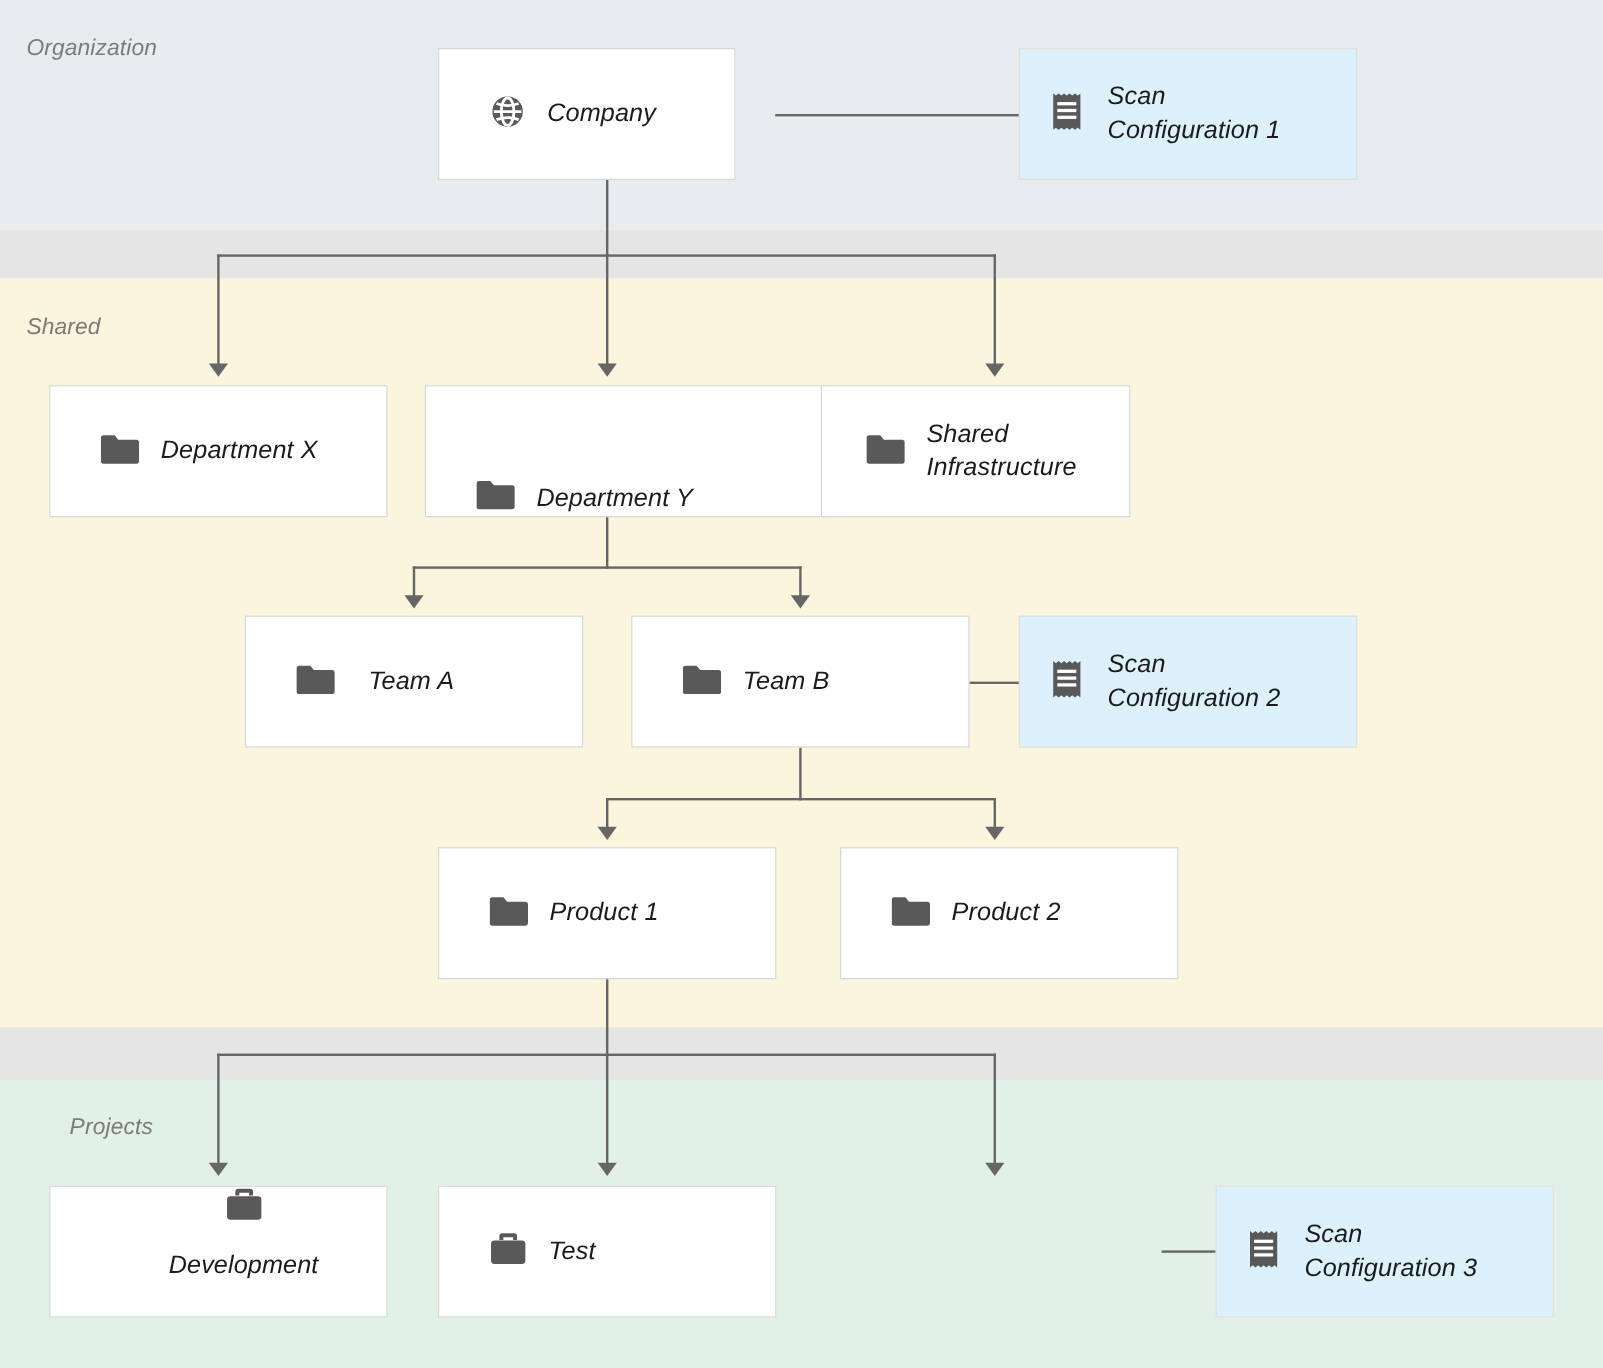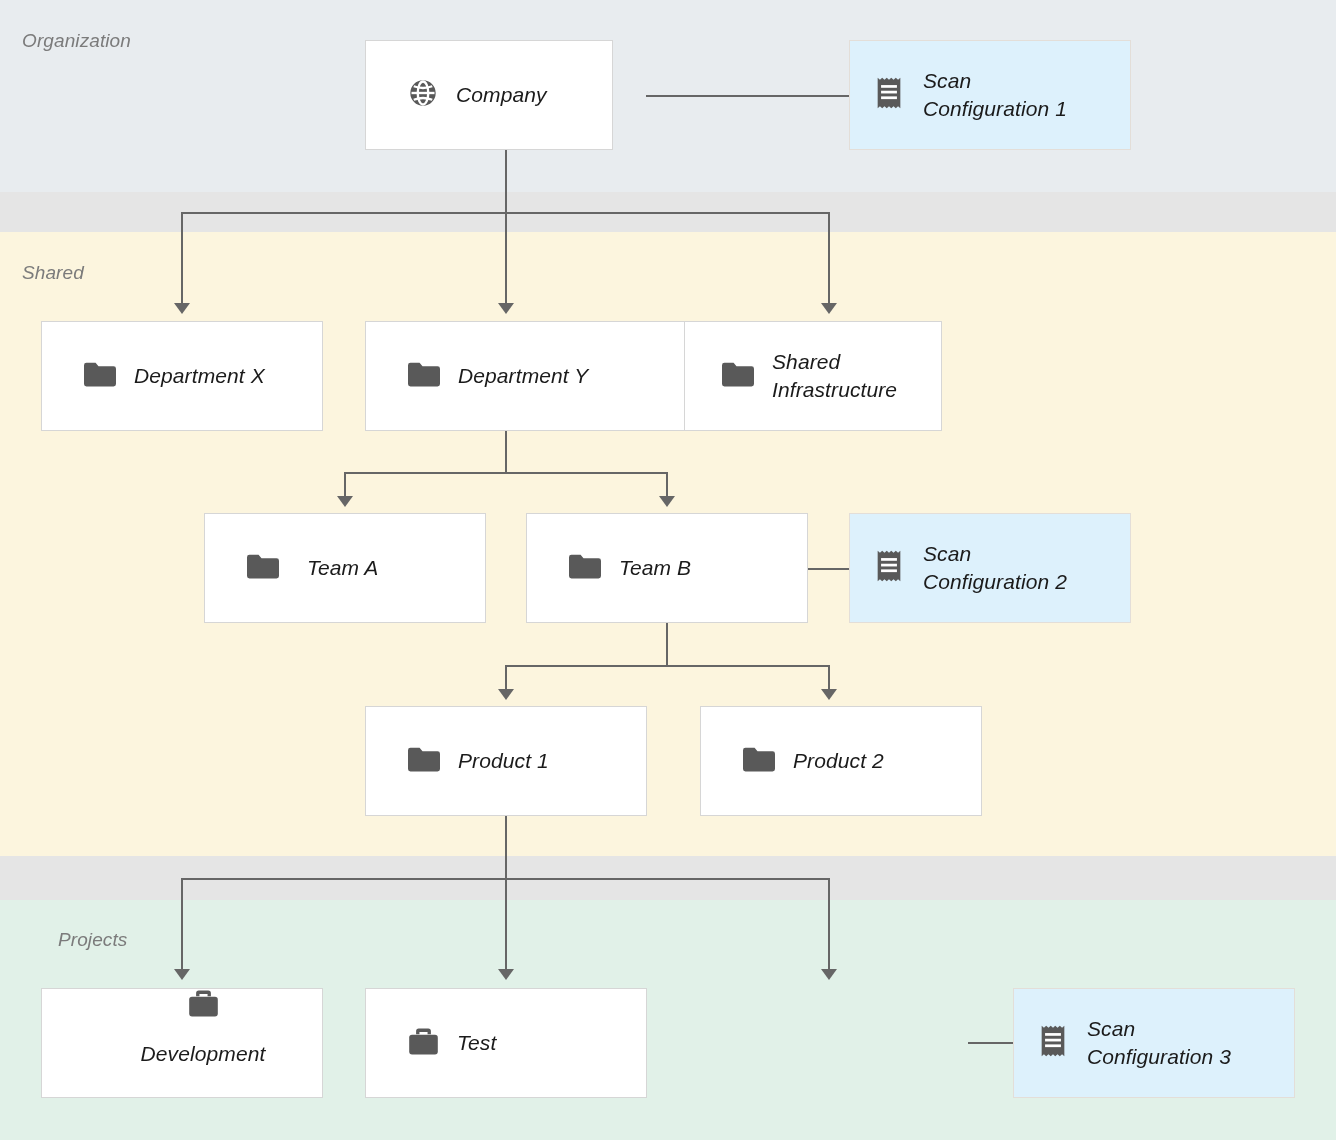--- a/index.html
+++ b/index.html
@@ -142,21 +142,21 @@
 
   <div class="node" style="left:41px; top:321px; width:282px; height:110px;">
     <span class="icon">
       <svg width="32" height="26" viewBox="0 0 26 21">
         <path d="M0 3.4a2 2 0 0 1 2-2h7.4l2.4 2.9H24a2 2 0 0 1 2 2v12.3a2 2 0 0 1-2 2H2a2 2 0 0 1-2-2Z" fill="#595959"></path>
       </svg>
     </span>
     <span class="node-label">Department X</span>
   </div>
 
-  <div class="node" style="left:365px; top:321px; width:340px; height:110px;">
+  <div class="node" style="left:354px; top:321px; width:340px; height:110px;align-items:flex-end;">
     <span class="icon">
       <svg width="32" height="26" viewBox="0 0 26 21">
         <path d="M0 3.4a2 2 0 0 1 2-2h7.4l2.4 2.9H24a2 2 0 0 1 2 2v12.3a2 2 0 0 1-2 2H2a2 2 0 0 1-2-2Z" fill="#595959"></path>
       </svg>
     </span>
     <span class="node-label">Department Y</span>
   </div>
 
   <div class="node" style="left:684px; top:321px; width:258px; height:110px;padding-left:37px;">
     <span class="icon">

